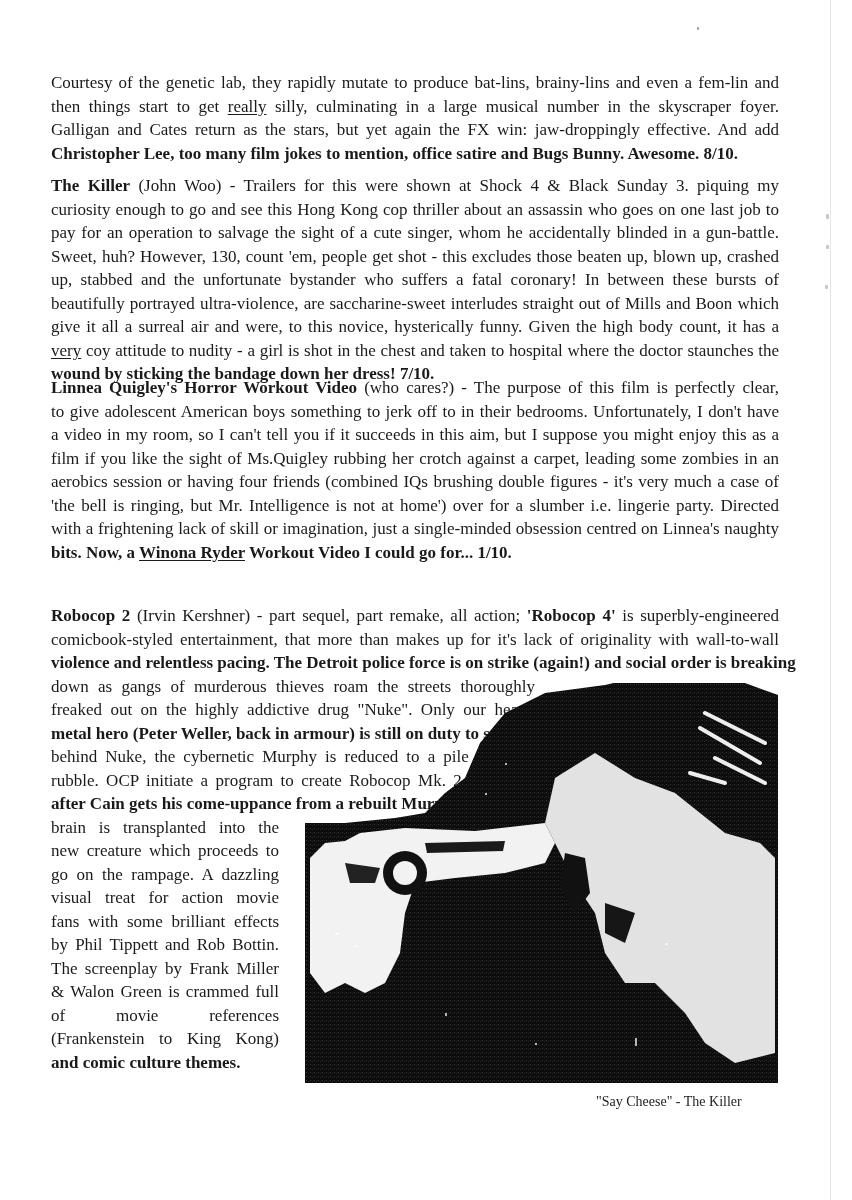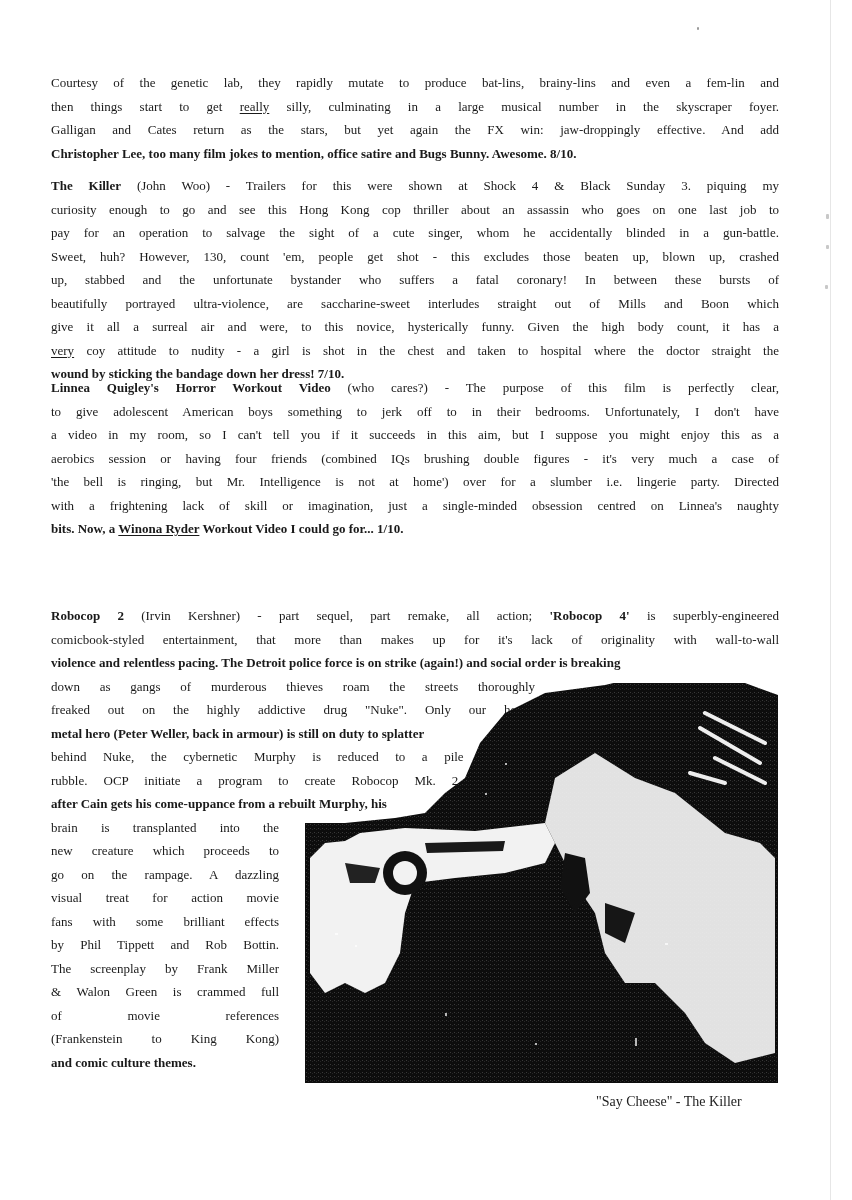--- a/index.html
+++ b/index.html
@@ -7,21 +7,21 @@
     width: 852px; height: 1200px; position: relative; overflow: hidden;
     background: #ffffff;
     font-family: "Liberation Serif", "DejaVu Serif", serif;
     color: #1a1a1a;
   }
   .page-edge {
     position: absolute; left: 830px; top: 0; width: 1px; height: 1200px;
     background: #e6e6e6;
   }
   .speck { position: absolute; background: #9a9a9a; border-radius: 1px; }
-  .para { position: absolute; left: 51px; width: 728px; font-size: 13px; }
+  .para { position: absolute; left: 51px; width: 728px; font-size: 17px; }
   .line {
     display: block; height: 23.5px; line-height: 23.5px; white-space: nowrap;
     text-align: justify; text-align-last: justify;
   }
   .line.last { text-align-last: left; font-weight: bold; }
   .line.narrow { width: 484px; }
   .line.narrower { width: 440px; }
   .line.col { width: 228px; }
   .title { font-weight: bold; }
   u { text-decoration: underline; text-underline-offset: 2px; }
@@ -50,28 +50,29 @@
 </div>
 
 <div class="para" style="top:174px;">
   <span class="line"><span class="title">The Killer</span><span> (John Woo) - Trailers for this were shown at Shock 4 &amp; Black Sunday 3. piquing my</span></span>
   <span class="line">curiosity enough to go and see this Hong Kong cop thriller about an assassin who goes on one last job to</span>
   <span class="line">pay for an operation to salvage the sight of a cute singer, whom he accidentally blinded in a gun-battle.</span>
   <span class="line">Sweet, huh? However, 130, count 'em, people get shot - this excludes those beaten up, blown up, crashed</span>
   <span class="line">up, stabbed and the unfortunate bystander who suffers a fatal coronary! In between these bursts of</span>
   <span class="line">beautifully portrayed ultra-violence, are saccharine-sweet interludes straight out of Mills and Boon which</span>
   <span class="line">give it all a surreal air and were, to this novice, hysterically funny. Given the high body count, it has a</span>
-  <span class="line"><u>very</u><span> coy attitude to nudity - a girl is shot in the chest and taken to hospital where the doctor straight the</span></span>
+  <span class="line"><u>very</u><span> coy attitude to nudity - a girl is shot in the chest and taken to hospital where the doctor staunches the</span></span>
   <span class="line last">wound by sticking the bandage down her dress! 7/10.</span>
 </div>
 
 <div class="para" style="top:376px;">
   <span class="line"><span class="title">Linnea Quigley's Horror Workout Video</span><span> (who cares?) - The purpose of this film is perfectly clear,</span></span>
   <span class="line">to give adolescent American boys something to jerk off to in their bedrooms. Unfortunately, I don't have</span>
   <span class="line">a video in my room, so I can't tell you if it succeeds in this aim, but I suppose you might enjoy this as a</span>
+  <span class="line">film if you like the sight of Ms.Quigley rubbing her crotch against a carpet, leading some zombies in an</span>
   <span class="line">aerobics session or having four friends (combined IQs brushing double figures - it's very much a case of</span>
   <span class="line">'the bell is ringing, but Mr. Intelligence is not at home') over for a slumber i.e. lingerie party. Directed</span>
   <span class="line">with a frightening lack of skill or imagination, just a single-minded obsession centred on Linnea's naughty</span>
   <span class="line last"><span>bits. Now, a </span><u>Winona Ryder</u><span> Workout Video I could go for... 1/10.</span></span>
 </div>
 
 <div class="para" style="top:604px;">
   <span class="line"><span class="title">Robocop 2</span><span> (Irvin Kershner) - part sequel, part remake, all action; </span><span class="title">'Robocop 4'</span><span> is superbly-engineered</span></span>
   <span class="line">comicbook-styled entertainment, that more than makes up for it's lack of originality with wall-to-wall</span>
   <span class="line last" style="width:689px">violence and relentless pacing. The Detroit police force is on strike (again!) and social order is breaking</span>

